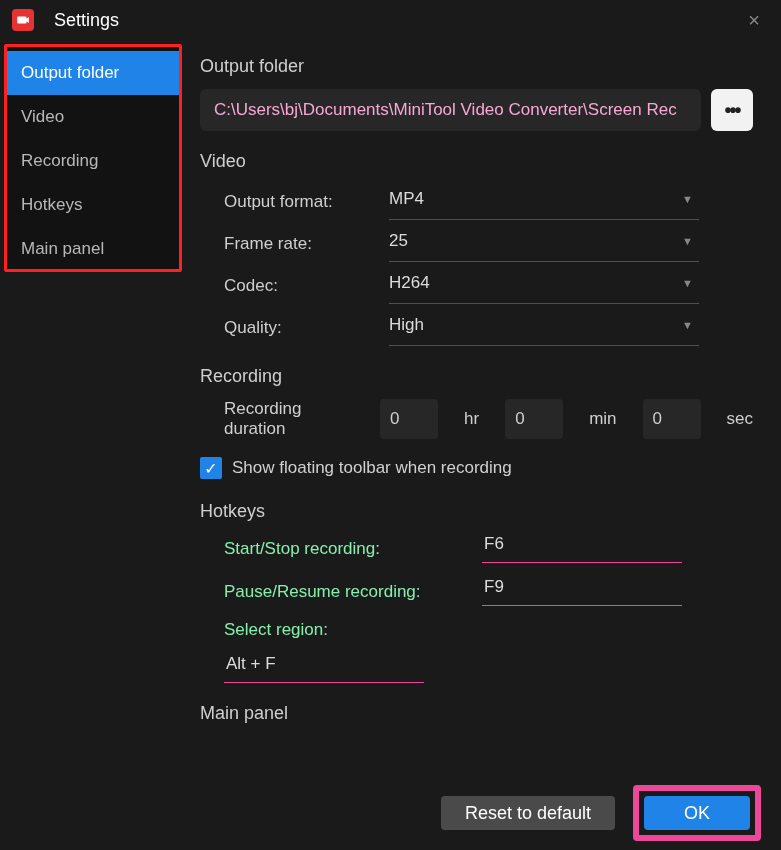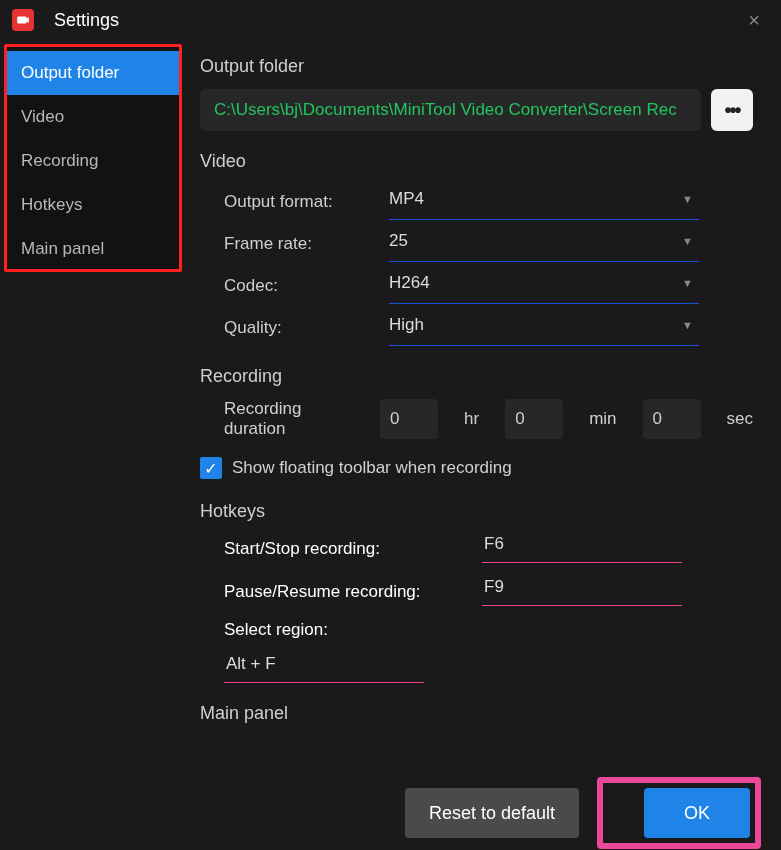--- a/index.html
+++ b/index.html
@@ -101,21 +101,21 @@
       display: flex;
       gap: 10px;
       margin-bottom: 20px;
     }
     .output-input {
       flex: 1;
       height: 42px;
       background: #272727;
       border: none;
       border-radius: 6px;
-      color: #22c55e;
+      color: #f9a8d4;
       padding: 0 14px;
       font-size: 17px;
     }
     .browse-btn {
       width: 42px;
       height: 42px;
       background: #f2f2f2;
       border-radius: 6px;
       display: flex;
       align-items: center;
@@ -192,50 +192,49 @@
     }
     .hotkey-row {
       display: flex;
       align-items: center;
       padding-left: 24px;
       margin-bottom: 14px;
     }
     .hotkey-label {
       width: 258px;
       font-size: 17px;
-      color: #ffffff;
+      color: #86efac;
     }
     .hotkey-value {
       flex: 1;
       max-width: 200px;
       border-bottom: 1px solid #ec4899;
       padding: 0 0 8px 2px;
       color: #dcdcdc;
       font-size: 17px;
       cursor: pointer;
     }
     .footer {
       height: 74px;
       display: flex;
       align-items: center;
       justify-content: flex-end;
       gap: 18px;
       padding: 0 20px;
     }
     .btn {
-      height: 50px;
+      height: 34px;
       padding: 0 24px;
       border-radius: 4px;
       font-size: 18px;
       display: flex;
       align-items: center;
       justify-content: center;
       cursor: pointer;
       border: none;
-      margin-left: 36px;
     }
     .btn-reset {
       background: #4a4a4a;
       color: #ffffff;
     }
     .btn-ok-wrap {
       border: 6px solid #ec4899;
       border-radius: 4px;
       padding: 5px;
     }

